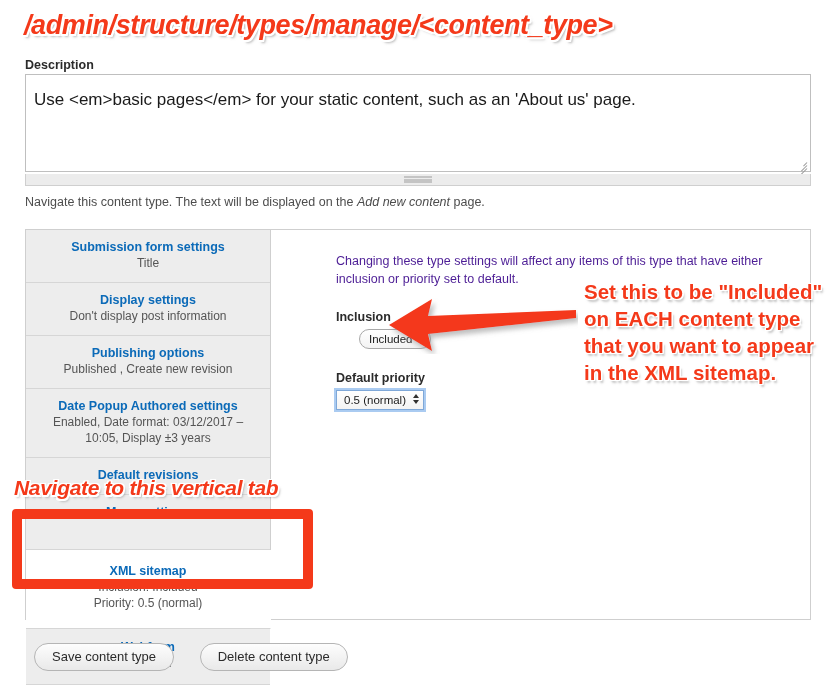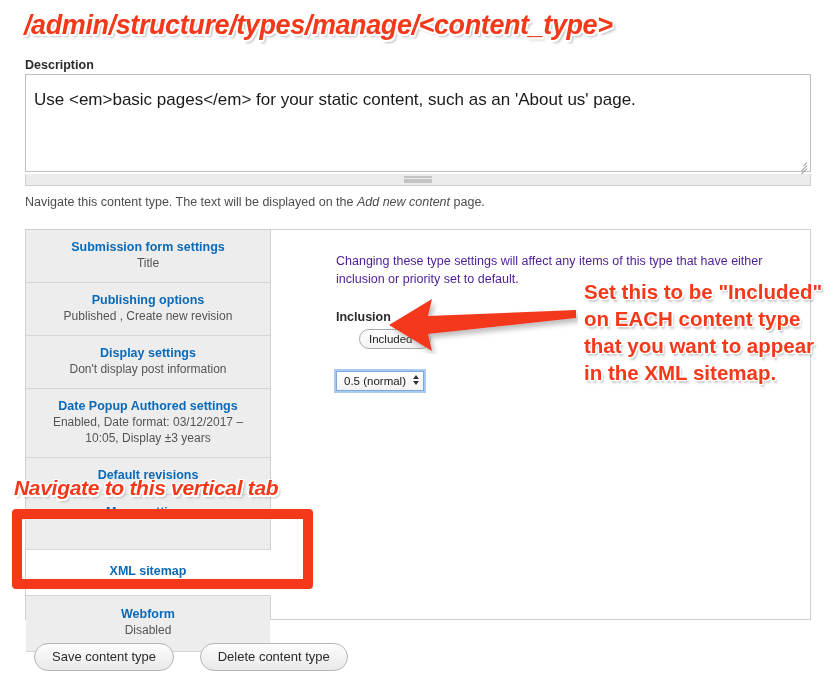--- a/index.html
+++ b/index.html
@@ -320,39 +320,41 @@
 </div>
 <div class="desc-help"><span>Navigate this content type. The text will be displayed on the </span><em>Add new content</em><span> page.</span></div>
 
 <div class="vt-wrap">
   <div class="vt-list">
     <div class="vt-item">
       <div class="vt-title">Submission form settings</div>
       <div class="vt-summary">Title</div>
     </div>
     <div class="vt-item">
+      <div class="vt-title">Display settings</div>
+      <div class="vt-summary">Don't display post information</div>
+    </div>
+    <div class="vt-item">
       <div class="vt-title">Publishing options</div>
       <div class="vt-summary">Published , Create new revision</div>
-    </div>
-    <div class="vt-item">
-      <div class="vt-title">Display settings</div>
-      <div class="vt-summary">Don't display post information</div>
     </div>
     <div class="vt-item">
       <div class="vt-title">Date Popup Authored settings</div>
       <div class="vt-summary">Enabled, Date format: 03/12/2017 – 10:05, Display ±3 years</div>
     </div>
     <div class="vt-item" style="padding-bottom:11px">
       <div class="vt-title">Default revisions</div>
     </div>
     <div class="vt-item" style="padding-bottom:28px">
       <div class="vt-title">Menu settings</div>
     </div>
     <div class="vt-item selected" style="padding:13px 14px 16px 14px">
       <div class="vt-title">XML sitemap</div>
+      <div class="vt-summary" style="white-space:pre-line">Inclusion: Included
+Priority: 0.5 (normal)</div>
     </div>
     <div class="vt-item" style="padding:10px 14px 12px 14px">
       <div class="vt-title">Webform</div>
       <div class="vt-summary">Disabled</div>
     </div>
   </div>
 
   <div class="vt-pane">
     <div class="pane-intro">Changing these type settings will affect any items of this type that have either inclusion or priority set to default.</div>
 
@@ -361,20 +363,21 @@
       <div class="mac-select rounded">
         <span>Included</span>
         <span class="stepper">
             <i class="up"></i>
             <i class="dn"></i>
           </span>
       </div>
     </div>
 
     <div class="field-block">
+      <div class="field-label">Default priority</div>
       <div class="mac-select focused">
         <span>0.5 (normal)</span>
         <span class="stepper">
             <i class="up"></i>
             <i class="dn"></i>
           </span>
       </div>
     </div>
   </div>
 </div>

